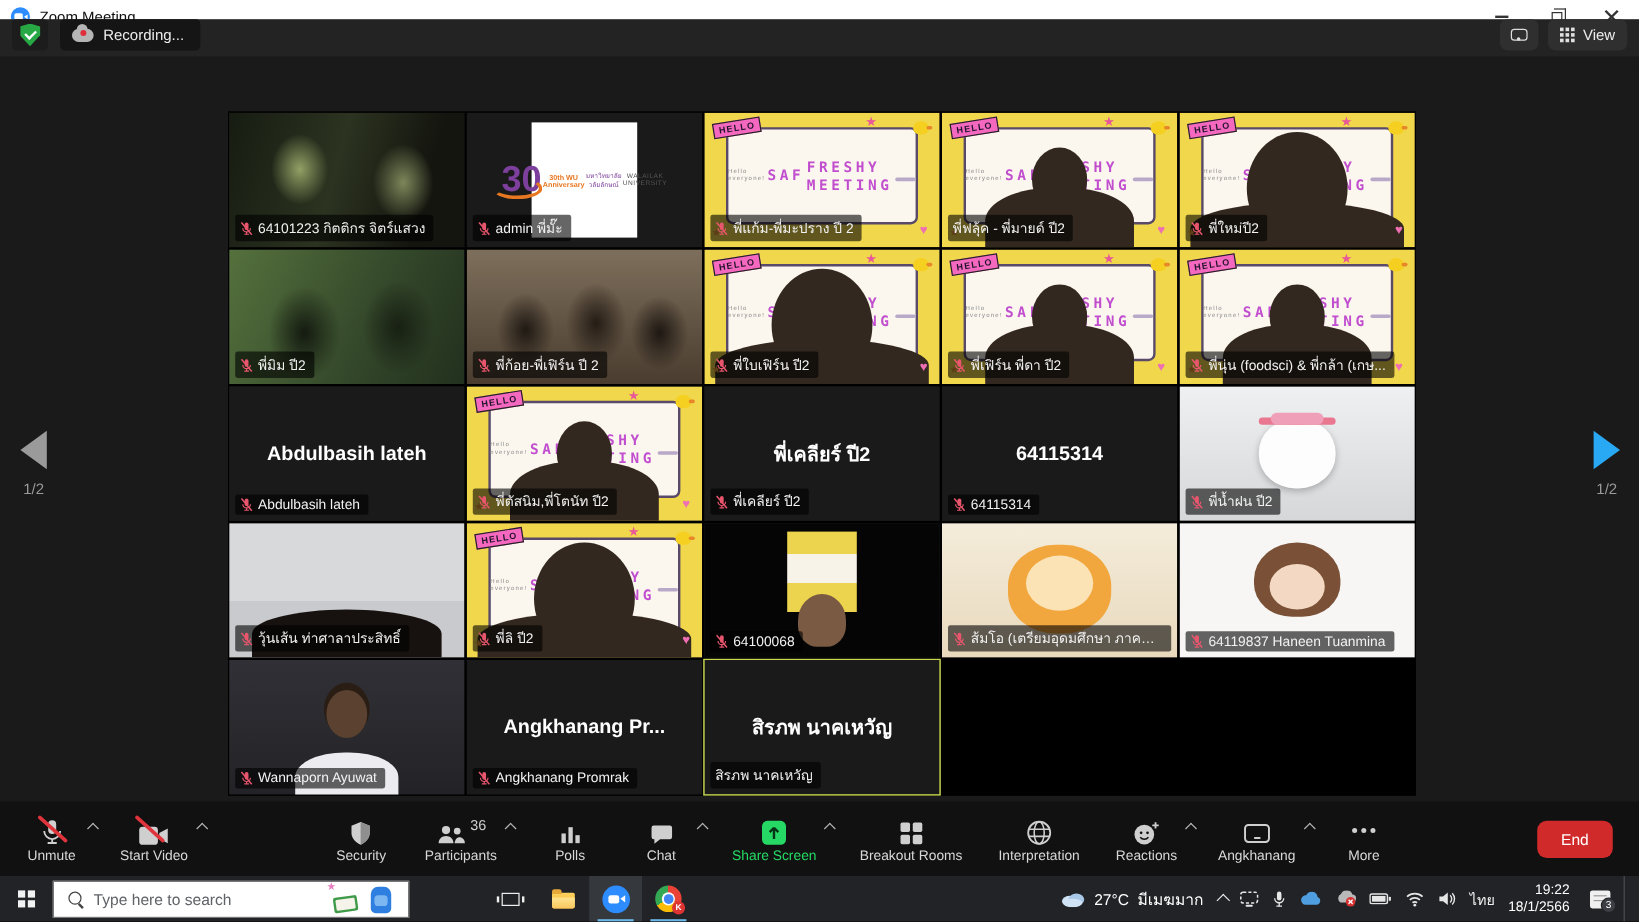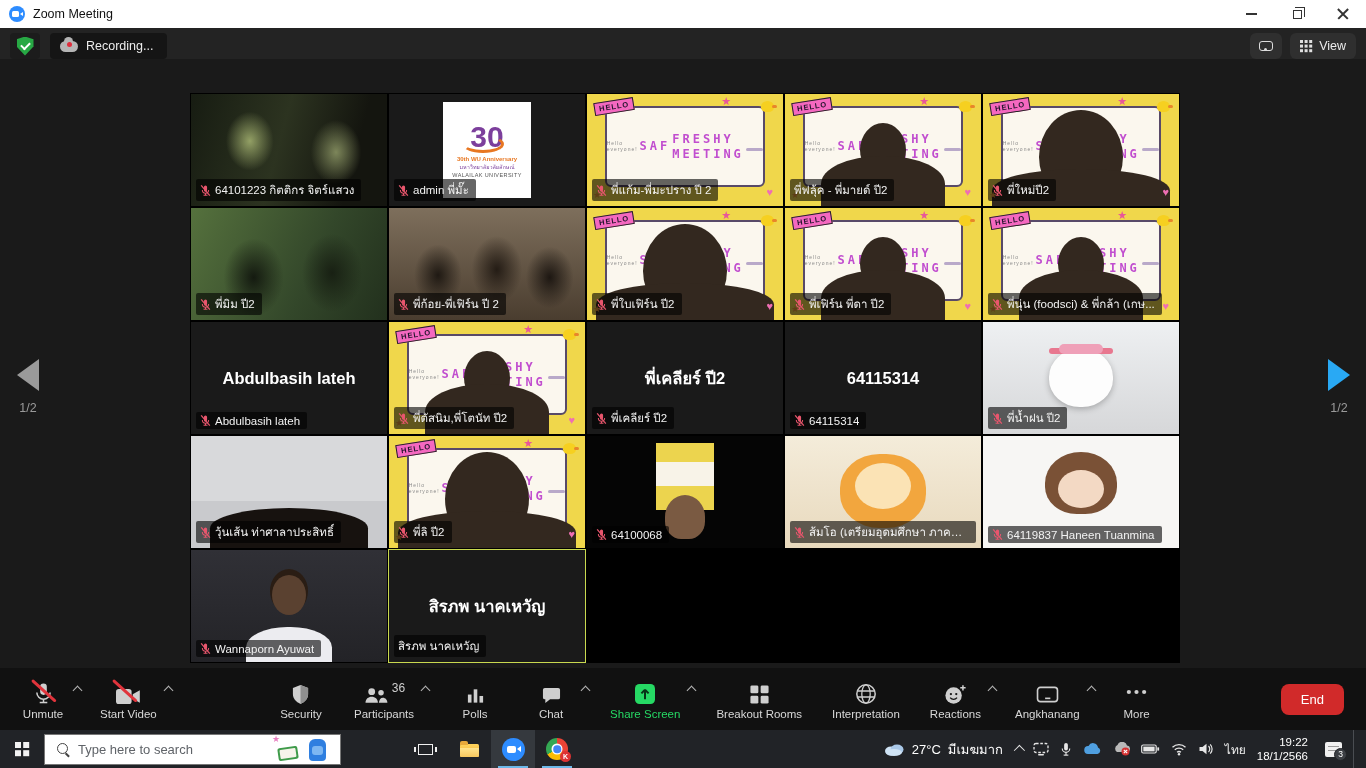--- a/index.html
+++ b/index.html
@@ -15,21 +15,21 @@
   .win-controls{margin-left:auto;display:flex;height:100%}
   .win-btn{width:46px;height:100%;display:flex;align-items:center;justify-content:center;position:relative;cursor:default}
   .glyph-min{width:11px;height:1.5px;background:#333}
   .glyph-max{width:9px;height:9px;border:1.3px solid #333;position:relative;background:#fff}
   .glyph-max::before{content:"";position:absolute;left:1.5px;top:-4px;width:9px;height:9px;border:1.3px solid #333;border-bottom:none;border-left:none}
   .glyph-close{position:relative;width:12px;height:12px}
   .glyph-close::before,.glyph-close::after{content:"";position:absolute;left:-1px;top:5.2px;width:14px;height:1.5px;background:#333}
   .glyph-close::before{transform:rotate(45deg)}.glyph-close::after{transform:rotate(-45deg)}
 
   
-  .meetbar{position:absolute;top:28px;left:0;right:0;height:31px;background:#232323;display:flex;align-items:flex-end;padding:0 10px;gap:10px}
+  .meetbar{position:absolute;top:16px;left:0;right:0;height:31px;background:#232323;display:flex;align-items:flex-start;padding:0 10px;gap:10px}
   .shield-wrap{width:30px;height:26px;display:flex;align-items:center;justify-content:center;background:#1c1c1c;border-radius:4px}
   .shield{width:17px;height:19px;background:#27a844;clip-path:polygon(50% 0,100% 14%,100% 52%,50% 100%,0 52%,0 14%);position:relative}
   .shield::after{content:"";position:absolute;left:4.5px;top:5px;width:7px;height:4px;border-left:2px solid #fff;border-bottom:2px solid #fff;transform:rotate(-45deg)}
   .rec-pill{background:#151515;border-radius:4px;height:26px;display:flex;align-items:center;gap:8px;padding:0 14px 0 10px}
   .rec-cloud{width:18px;height:11px;background:#b5b5b5;border-radius:6px;position:relative}
   .rec-cloud::before{content:"";position:absolute;left:4px;top:-4px;width:9px;height:9px;border-radius:50%;background:#b5b5b5}
   .rec-cloud::after{content:"";position:absolute;left:6.5px;top:1px;width:5px;height:5px;border-radius:50%;background:#e02d3c}
   .rec-text{color:#ececec;font-size:12.5px}
   .mb-right{margin-left:auto;display:flex;gap:8px;align-items:center}
   .mb-btn{background:#2f2f2f;border-radius:6px;height:26px;display:flex;align-items:center;justify-content:center;padding:0 10px;gap:7px;color:#ececec;font-size:12.5px}
@@ -74,21 +74,21 @@
   .saf-duck{position:absolute;top:7px;right:9px;width:13px;height:11px;background:#f6d020;border-radius:50% 50% 42% 42%;z-index:2}
   .saf-duck::after{content:"";position:absolute;right:-3px;top:4px;width:5px;height:3px;background:#e8862a;border-radius:2px}
   .saf-heart{position:absolute;right:10px;bottom:8px;color:#ef6fb3;font-size:11px;z-index:2}
   .saf-star{position:absolute;font-size:11px;z-index:2}
   .saf-star.s1{top:1px;right:52px;color:#e8579a}
   .saf-star.s2{left:6px;bottom:6px;color:#e89a3c;font-size:9px}
 
   
   .logo-card{display:none;position:absolute;inset:0;align-items:center;justify-content:center}
   .v-logo .logo-card{display:flex}
-  .logo-box{width:88px;height:96px;background:#fff;display:flex;flex-direction:column;align-items:center;justify-content:center;text-align:center;gap:1px}
+  .logo-box{width:88px;height:96px;background:#fff;display:flex;flex-direction:row;align-items:center;justify-content:center;text-align:center;gap:1px}
   .logo-big{font-size:30px;line-height:30px;font-weight:700;color:#7c3f9c;position:relative}
   .logo-big::after{content:"";position:absolute;left:-8px;bottom:-1px;width:36px;height:12px;border:3px solid #e87722;border-top-color:transparent;border-left-color:transparent;border-radius:50%}
   .logo-l1{font-size:6px;color:#e87722;font-weight:700;margin-top:3px}
   .logo-l2{font-size:5.5px;color:#7c3f9c}
   .logo-l3{font-size:5.5px;color:#555;letter-spacing:.4px}
 
   
   .v-video-two-dark .tile-visual{background:radial-gradient(ellipse 34px 42px at 30% 42%,#93a065 0%,rgba(147,160,101,0) 70%),radial-gradient(ellipse 36px 46px at 74% 52%,#7d865a 0%,rgba(125,134,90,0) 70%),linear-gradient(105deg,#171c12,#2c3320 45%,#14150f 80%)}
   .v-video-green .tile-visual{background:radial-gradient(ellipse 40px 52px at 32% 62%,#141a10 0%,rgba(20,26,16,0) 75%),radial-gradient(ellipse 40px 52px at 72% 58%,#182013 0%,rgba(24,32,19,0) 75%),linear-gradient(115deg,#55713d,#33472a 60%,#22301d)}
   .v-video-group .tile-visual{background:radial-gradient(ellipse 34px 44px at 25% 60%,#1f1913 0%,rgba(31,25,19,0) 70%),radial-gradient(ellipse 36px 48px at 55% 55%,#241c15 0%,rgba(36,28,21,0) 70%),radial-gradient(ellipse 34px 44px at 82% 62%,#1d1712 0%,rgba(29,23,18,0) 70%),linear-gradient(#7e6f5c,#4a3d2f)}
@@ -705,20 +705,38 @@
         <rect x="5" y="1.5" width="4" height="8" rx="2" fill="#e8566d"></rect>
         <path d="M3 7.5a4 4 0 0 0 8 0" fill="none" stroke="#e8566d" stroke-width="1.3"></path>
         <line x1="7" y1="11.5" x2="7" y2="14" stroke="#e8566d" stroke-width="1.3"></line>
         <line x1="4.5" y1="14" x2="9.5" y2="14" stroke="#e8566d" stroke-width="1.3"></line>
         <line x1="1.5" y1="1.5" x2="12.5" y2="14.5" stroke="#e8566d" stroke-width="1.6"></line>
       </svg>
       <span class="tag-text">Wannaporn Ayuwat</span>
     </div>
   </div>
 
+  <div class="tile v-name">
+    <div class="tile-visual">
+      
+      
+      
+    </div>
+    <div class="center-name">Angkhanang  Pr...</div>
+    <div class="name-tag">
+      <svg class="mic-muted" viewBox="0 0 14 16" width="11" height="13">
+        <rect x="5" y="1.5" width="4" height="8" rx="2" fill="#e8566d"></rect>
+        <path d="M3 7.5a4 4 0 0 0 8 0" fill="none" stroke="#e8566d" stroke-width="1.3"></path>
+        <line x1="7" y1="11.5" x2="7" y2="14" stroke="#e8566d" stroke-width="1.3"></line>
+        <line x1="4.5" y1="14" x2="9.5" y2="14" stroke="#e8566d" stroke-width="1.3"></line>
+        <line x1="1.5" y1="1.5" x2="12.5" y2="14.5" stroke="#e8566d" stroke-width="1.6"></line>
+      </svg>
+      <span class="tag-text">Angkhanang Promrak</span>
+    </div>
+  </div>
 
   <div class="tile v-name active">
     <div class="tile-visual">
       
       
       
     </div>
     <div class="center-name">สิรภพ นาคเหวัญ</div>
     <div class="name-tag">
 

